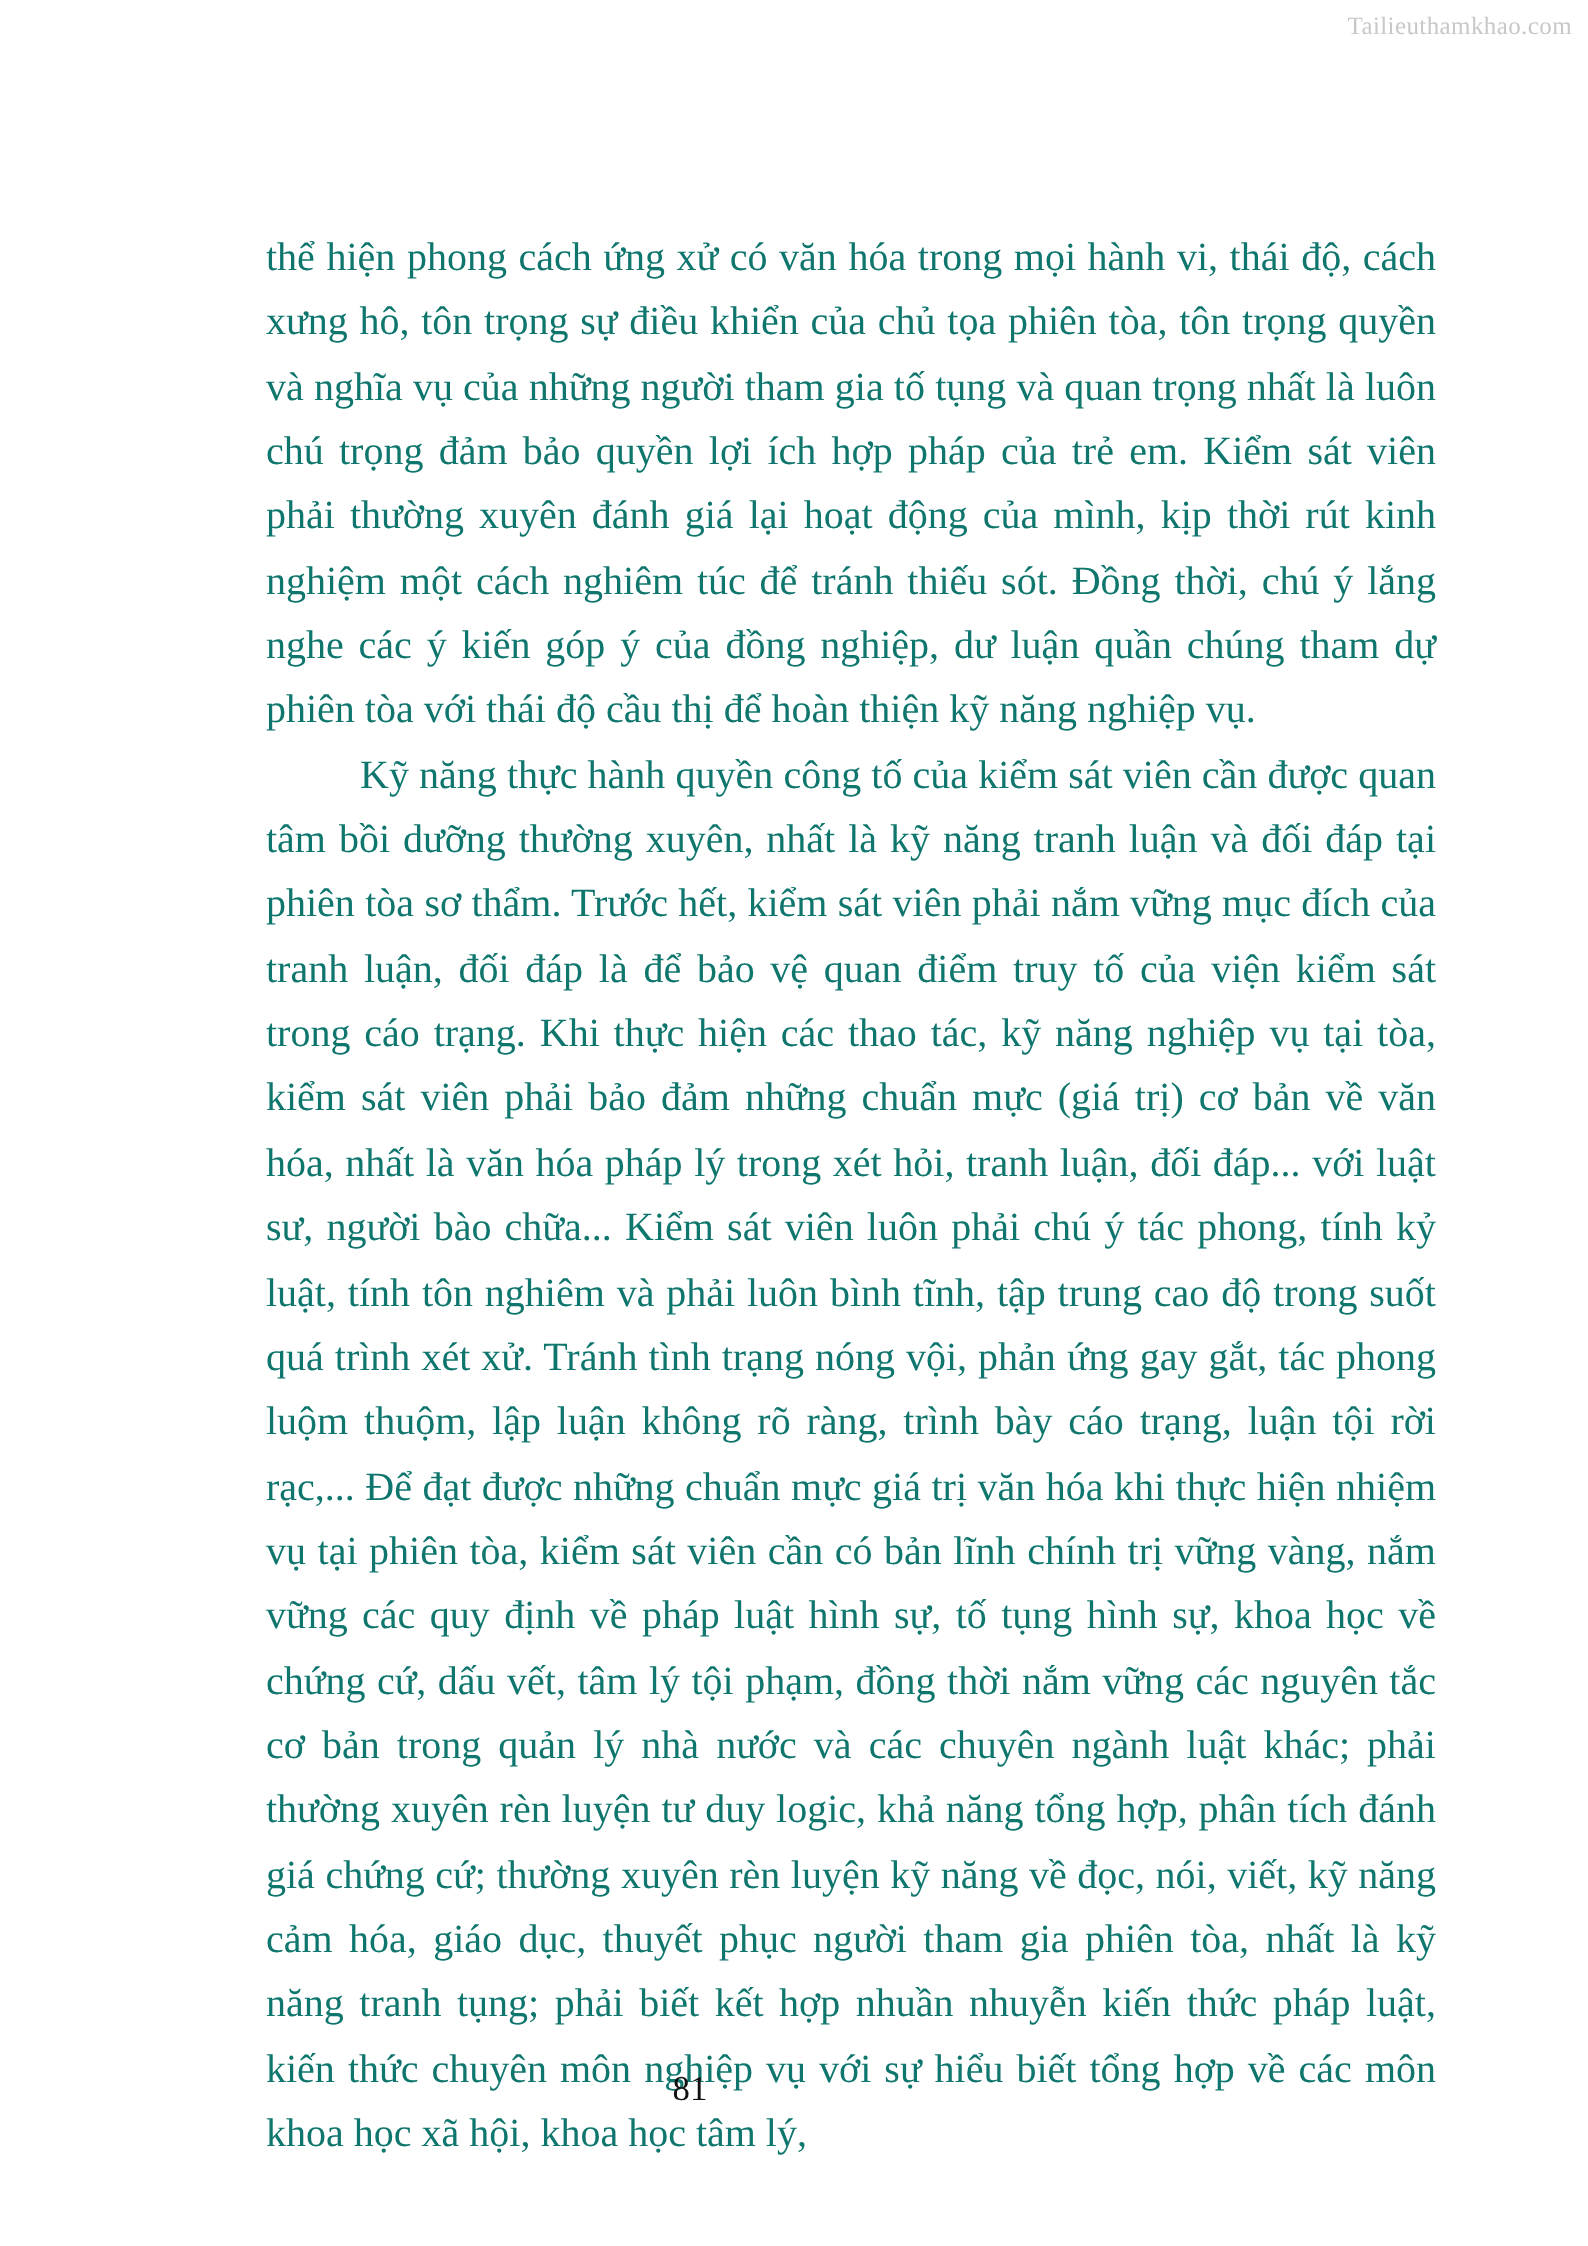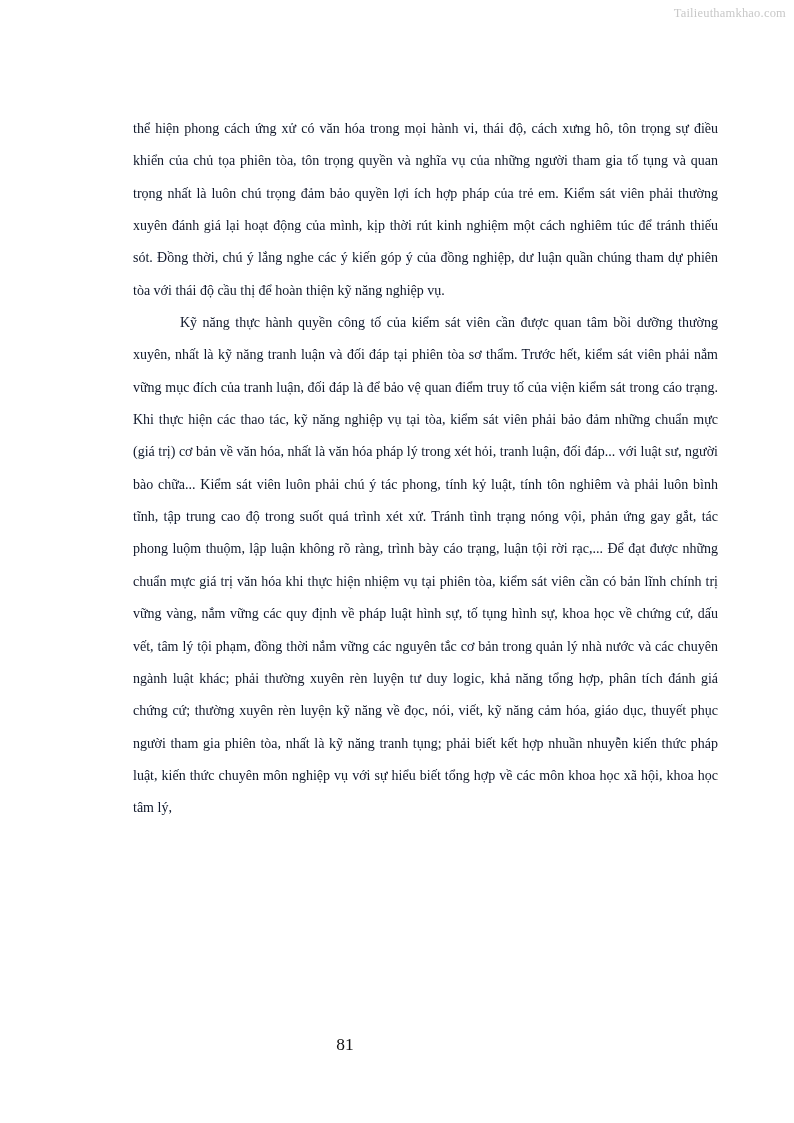--- a/index.html
+++ b/index.html
@@ -4,22 +4,22 @@
 <style>
   html, body { margin: 0; padding: 0; background: #ffffff; }
   body { width: 794px; height: 1123px; position: relative; overflow: hidden; }
   .watermark {
     position: absolute; top: 6px; right: 8px;
     font-family: Liberation Serif, serif; font-size: 12.5px;
     color: #c8c8c8; letter-spacing: 0.2px;
   }
   .page-body {
     position: absolute; left: 133px; top: 113px; width: 585px;
-    font-family: "Liberation Serif", serif; font-size: 14px;
-    line-height: 32.35px; color: #0f172a; text-align: justify;
+    font-family: "Liberation Serif", serif; font-size: 20px;
+    line-height: 32.35px; color: #0f766e; text-align: justify;
   }
   .page-body p { margin: 0; }
   .page-body p.indent { text-indent: 47px; }
   .page-number {
     position: absolute; left: 0; width: 690px; top: 1034px; text-align: center;
     font-family: "Liberation Serif", serif; font-size: 17.4px; color: #111111;
   }
 </style>
 </head>
 <body>

